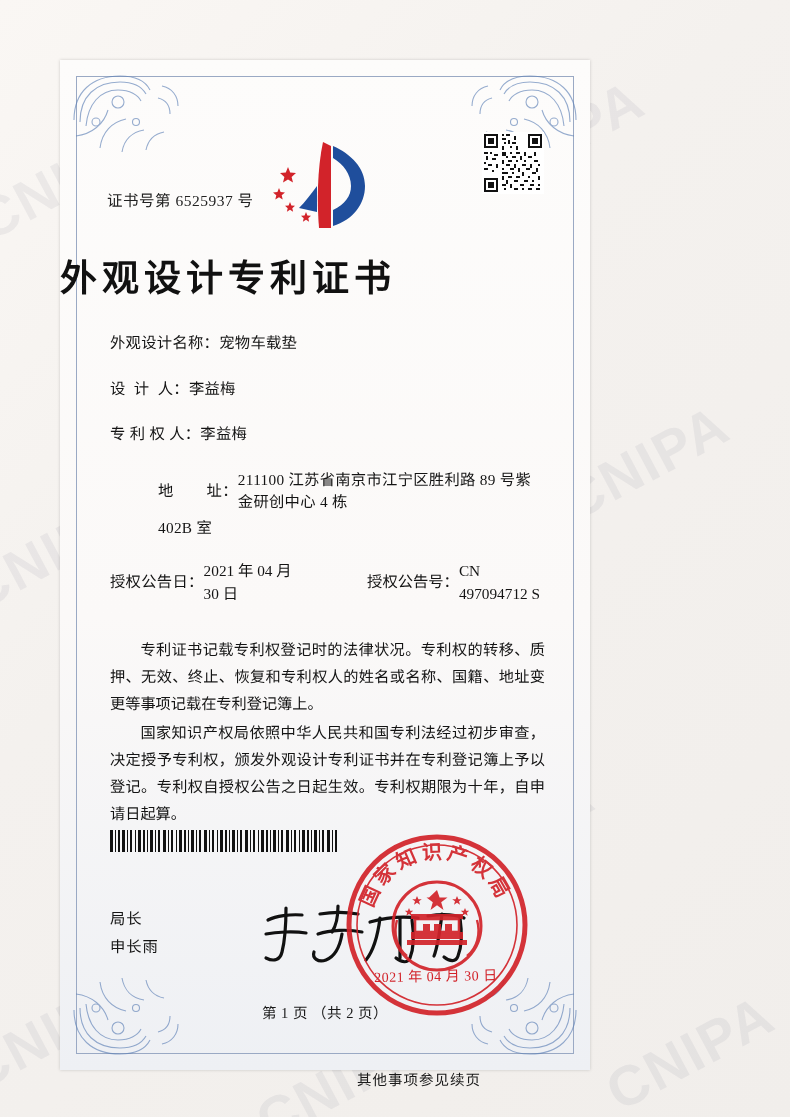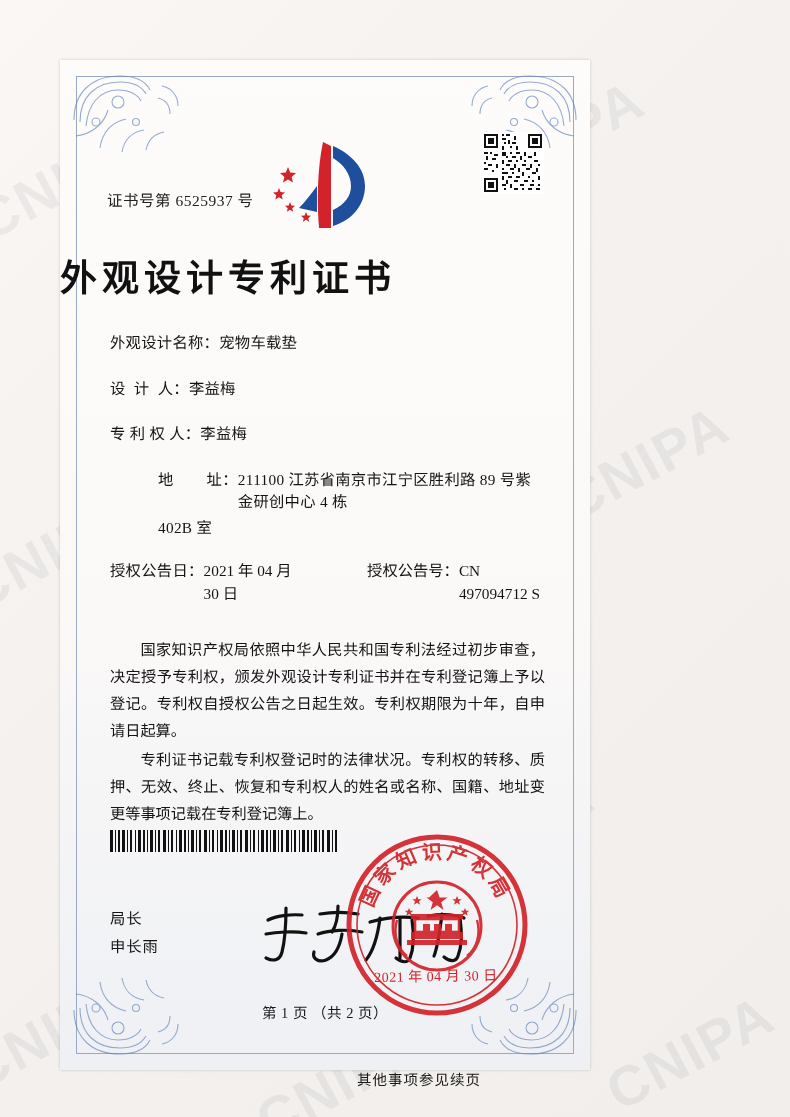--- a/index.html
+++ b/index.html
@@ -122,21 +122,21 @@
   .fields {
     position: absolute;
     left: 50px;
     right: 44px;
     top: 272px;
     font-size: 15.3px;
     color: #141414;
   }
   .frow {
     display: flex;
-    align-items: flex-start;
+    align-items: center;
     margin-bottom: 23.5px;
     line-height: 1.45;
   }
   .flabel {
     flex: 0 0 auto;
     white-space: pre;
     letter-spacing: 0.3px;
   }
   .fvalue {
     flex: 1 1 auto;
@@ -457,22 +457,22 @@
     <div class="subline">402B 室</div>
     <div class="frow split">
       <span class="flabel">授权公告日：</span>
       <span>2021 年 04 月 30 日</span>
       <span class="flabel2">授权公告号：</span>
       <span>CN 497094712 S</span>
     </div>
   </div>
 
   <div class="paras">
+    <p>专利证书记载专利权登记时的法律状况。专利权的转移、质押、无效、终止、恢复和专利权人的姓名或名称、国籍、地址变更等事项记载在专利登记簿上。</p>
     <p>国家知识产权局依照中华人民共和国专利法经过初步审查，决定授予专利权，颁发外观设计专利证书并在专利登记簿上予以登记。专利权自授权公告之日起生效。专利权期限为十年，自申请日起算。</p>
-    <p>专利证书记载专利权登记时的法律状况。专利权的转移、质押、无效、终止、恢复和专利权人的姓名或名称、国籍、地址变更等事项记载在专利登记簿上。</p>
   </div>
 
   <svg class="barcode" viewBox="0 0 230 22" shape-rendering="crispEdges">
     <g fill="#111">
       <rect x="0" y="0" width="3" height="22"></rect>
         <rect x="5" y="0" width="1" height="22"></rect>
       <rect x="8" y="0" width="2" height="22"></rect>
         <rect x="12" y="0" width="3" height="22"></rect>
       <rect x="17" y="0" width="1" height="22"></rect>
         <rect x="20" y="0" width="2" height="22"></rect>

